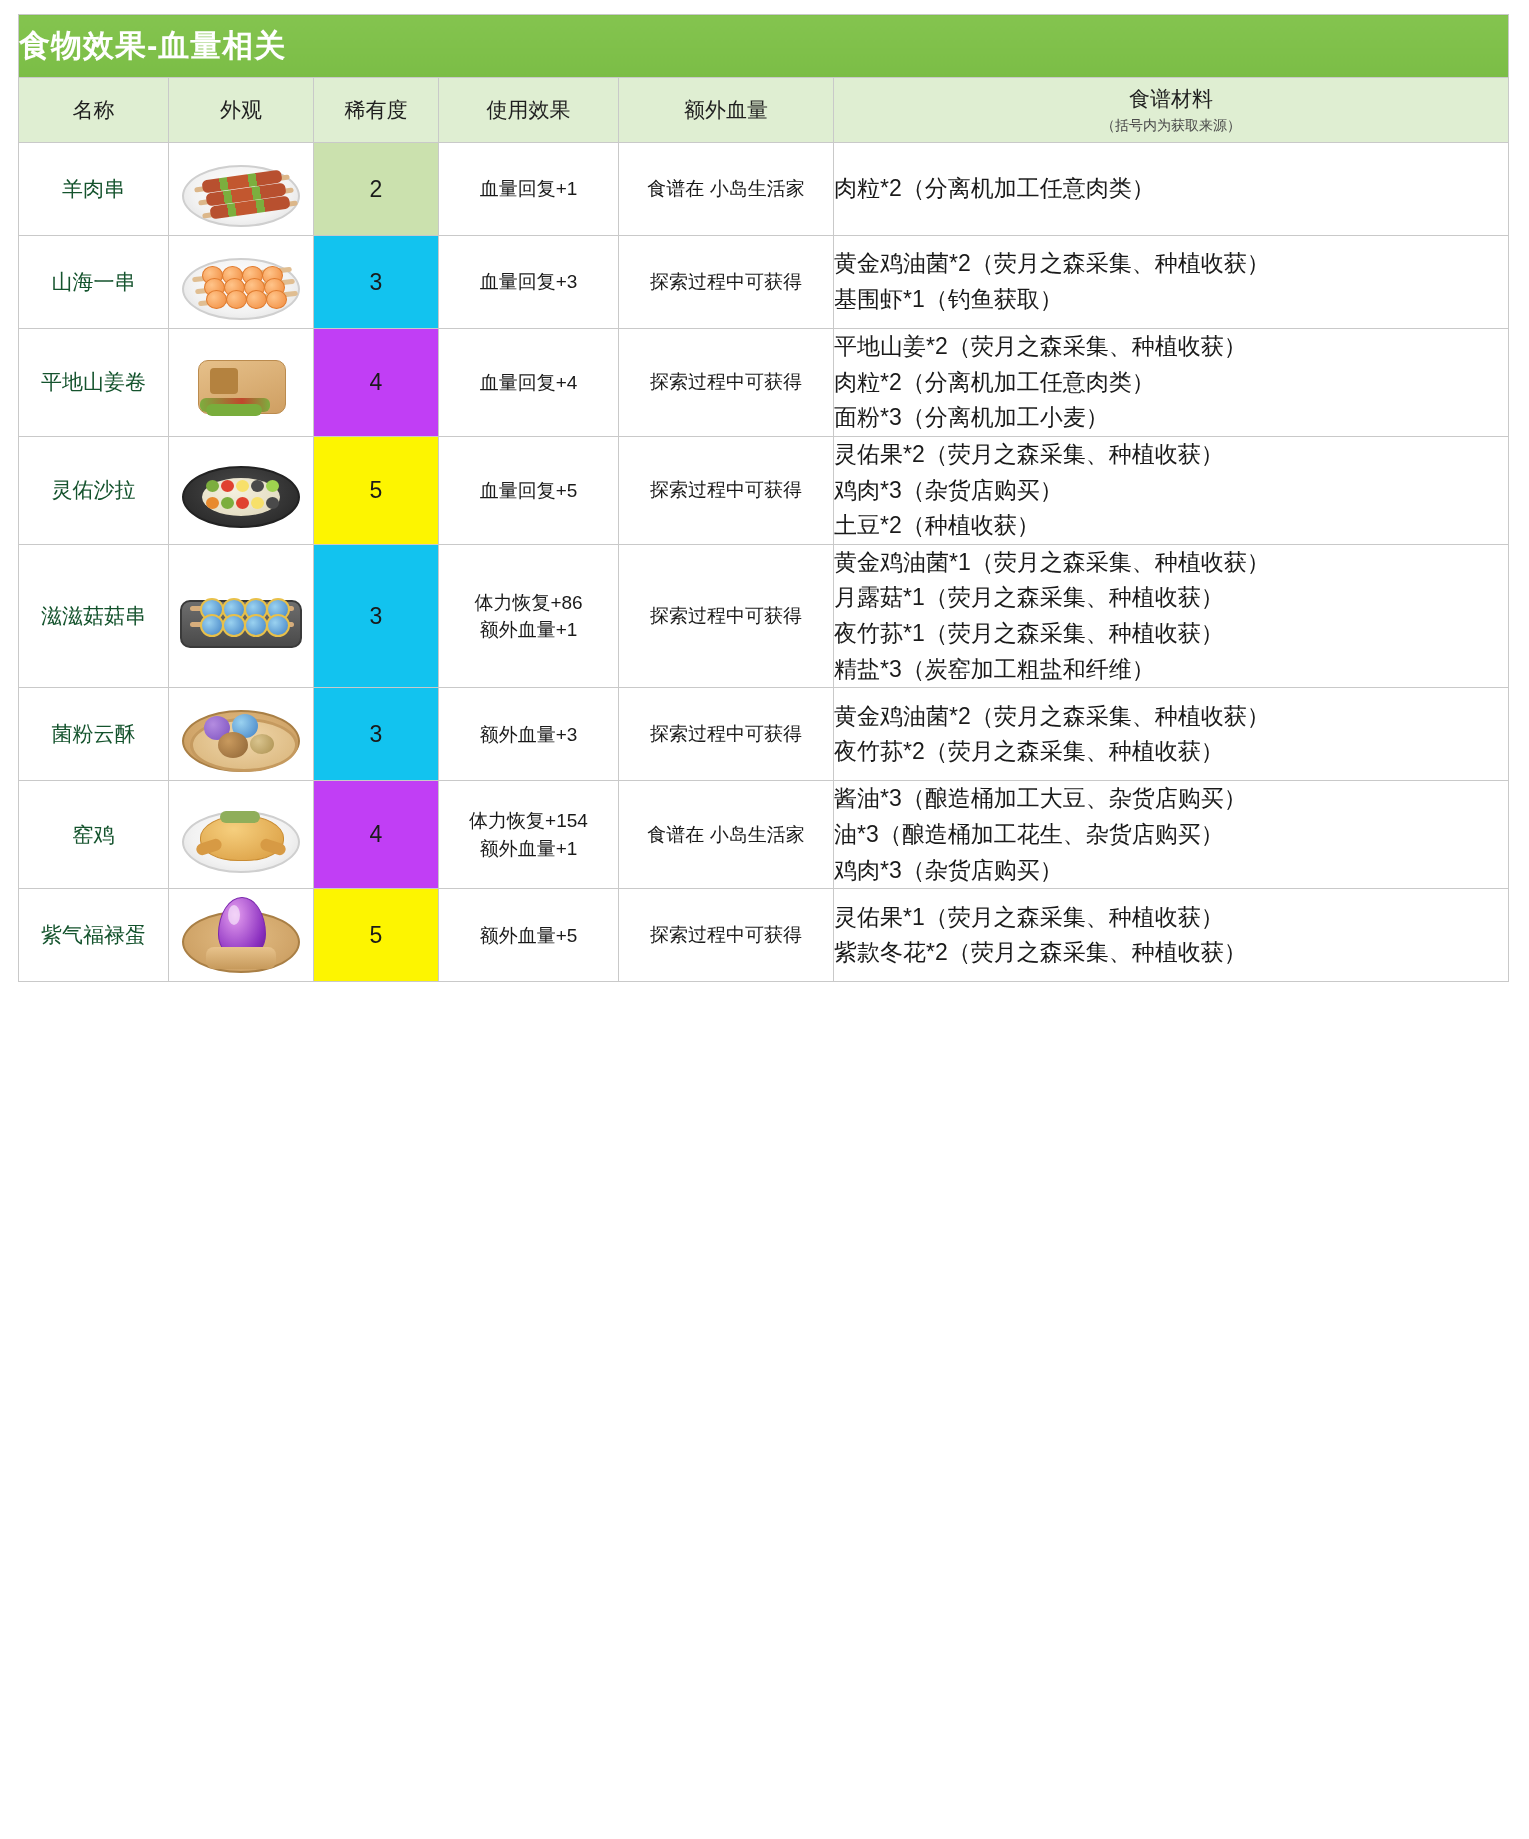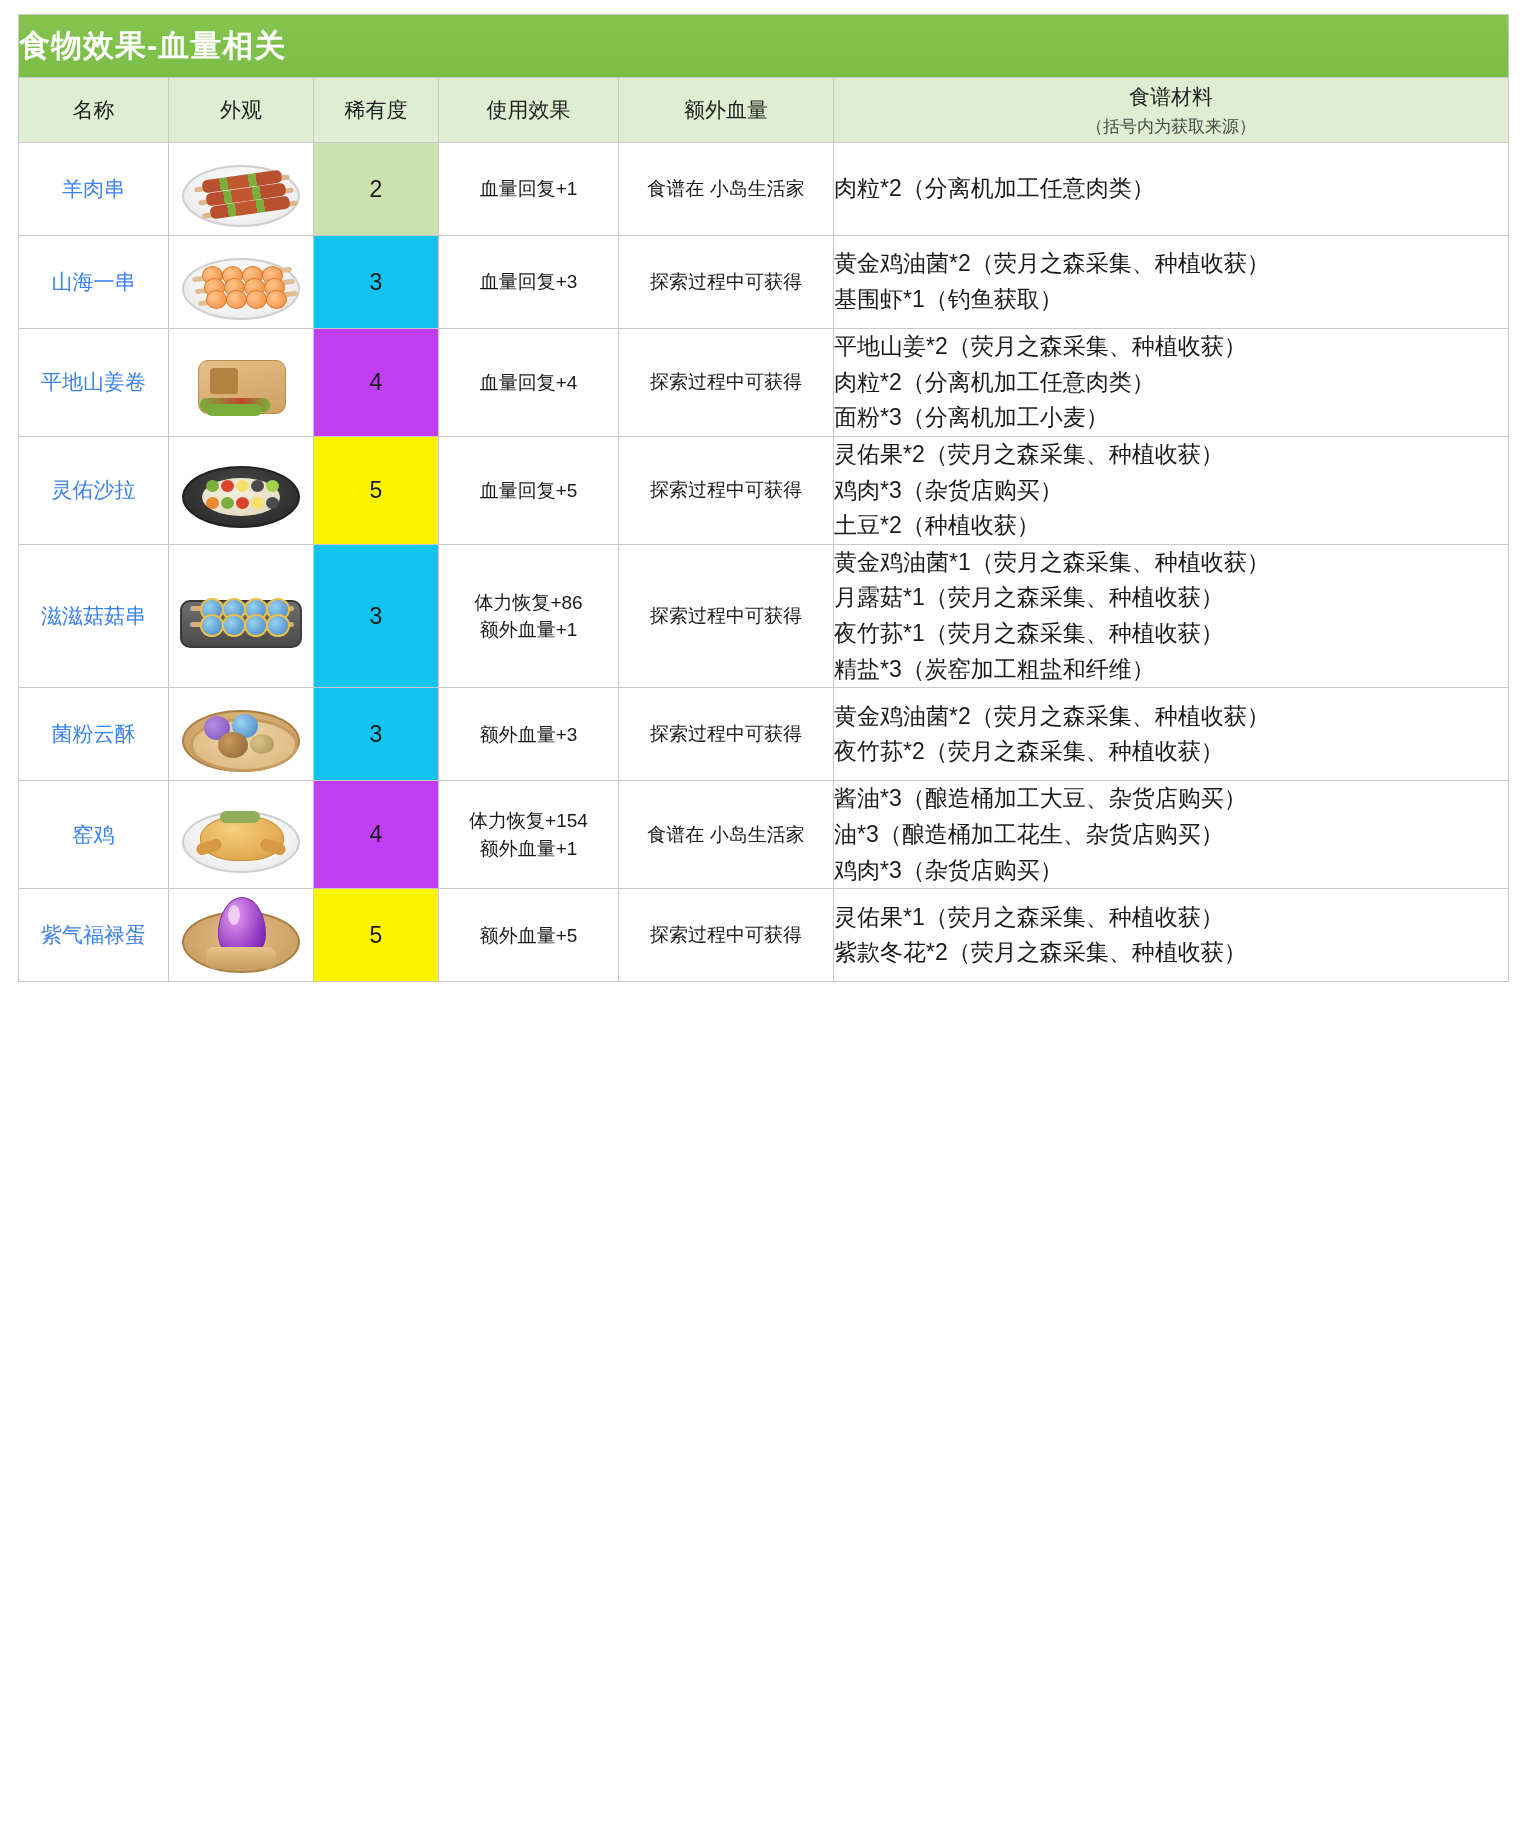--- a/index.html
+++ b/index.html
@@ -43,35 +43,35 @@
   }
   .head-row td {
     background: #dfeed2;
     height: 64px;
     text-align: center;
     font-size: 21px;
     color: #1f1f1f;
   }
   .head-sub {
     display: block;
-    font-size: 17px;
+    font-size: 14px;
     color: #4a4a4a;
     margin-top: 4px;
   }
   .col-name   { width: 150px; }
   .col-look   { width: 145px; }
   .col-rare   { width: 125px; }
   .col-effect { width: 180px; }
   .col-source { width: 215px; }
   .col-mat    { width: 675px; }
 
   td.cell-name {
     text-align: center;
     font-size: 21px;
-    color: #3b82f6;
+    color: #14532d;
   }
   td.cell-look {
     text-align: center;
     padding: 6px 0;
   }
   td.cell-rare {
     text-align: center;
     font-size: 23px;
     color: #1a1a1a;
   }

